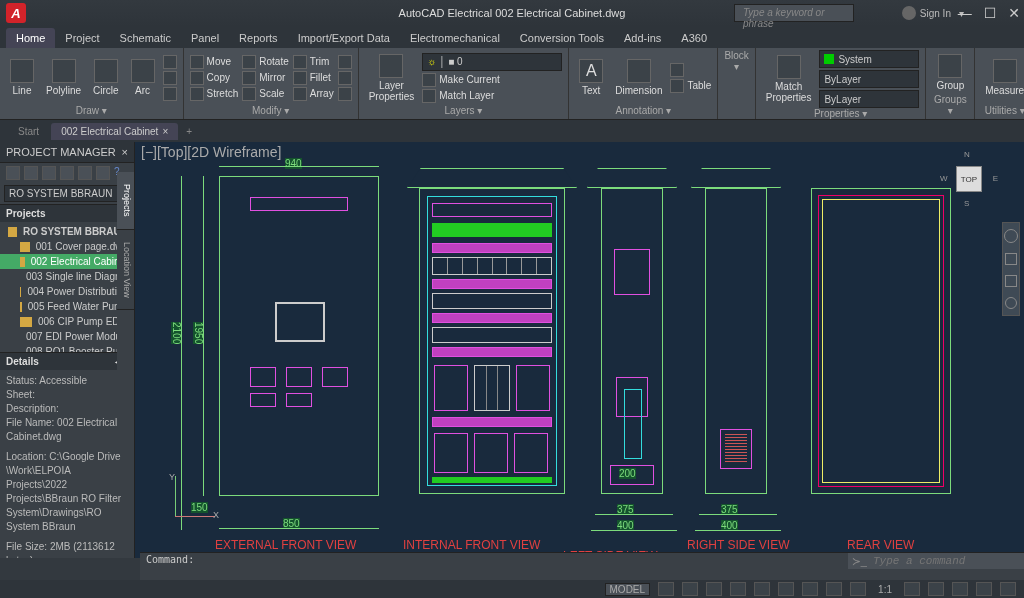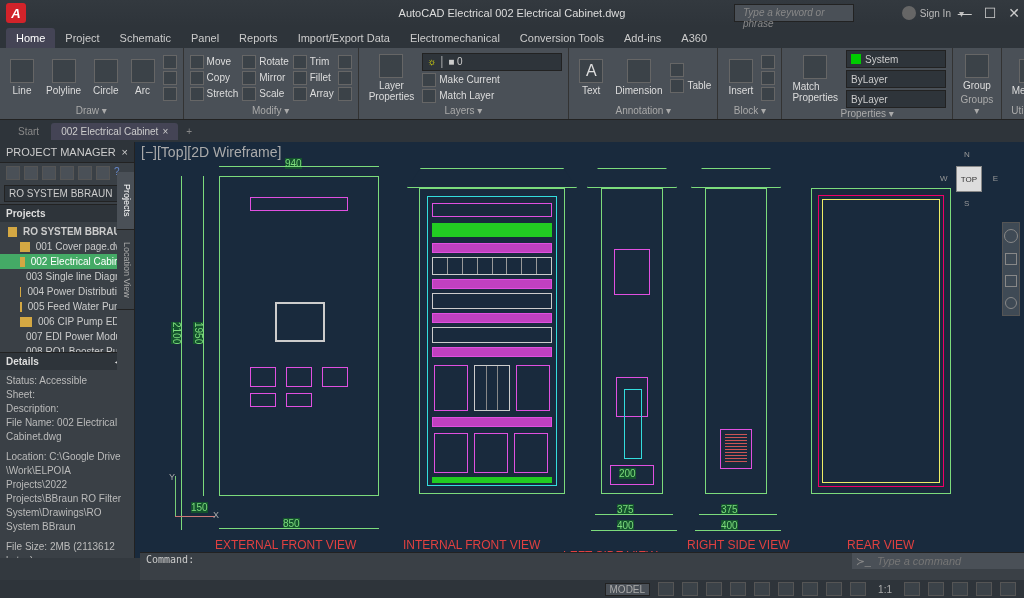--- a/index.html
+++ b/index.html
@@ -64,21 +64,21 @@
 .dim-line{border-top:1.5px solid #7cdb7c}
 .dim-line-v{border-left:1.5px solid #7cdb7c}
 .dim-text{position:absolute;color:#7cdb7c;font-size:10px;background:#14532d}
 .red-text{position:absolute;color:#e04040;font-size:12px;font-family:Arial}
 .magenta{border:1px solid #e050e0}
 .cyan{border:1px solid #3dd}
 .magenta-f{background:#c040c0}
 .cmd-area{position:absolute;bottom:18px;left:140px;right:0;height:28px;background:#3a4046;border-top:1px solid #222;display:flex;}
 .cmd-hist{flex:1;padding:1px 6px;font-size:10px;color:#ccc;font-family:Consolas,monospace}
 .cmd-line{height:16px;background:#4a5057;display:flex;align-items:center;padding:0 4px;gap:6px}
-.cmd-input{flex:1;background:transparent;border:none;color:#888;font-style:italic;font-size:11px;font-family:Liberation Sans, sans-serif;outline:none}
+.cmd-input{flex:1;background:transparent;border:none;color:#888;font-style:italic;font-size:11px;font-family:Liberation Mono, monospace;outline:none}
 .statusbar{position:absolute;bottom:0;left:0;right:0;height:18px;background:#2e343a;display:flex;align-items:center;justify-content:flex-end;padding:0 8px;gap:8px;font-size:10px;color:#aaa}
 .sb-btn{width:16px;height:14px;background:#3b4248;border:1px solid #555;cursor:pointer}
 .sb-text{padding:0 4px}
 .intern-body{position:absolute;border:1px solid #3dd}
 .intern-body .rail{position:absolute;left:4px;right:4px;height:14px;border:1px solid #e050e0}
 </style>
 </head>
 <body>
 
 <div class="titlebar">
@@ -249,44 +249,27 @@
           </div>
         <div>
             <span class="si"></span>
             <span>Table</span>
           </div>
       </div>
     </div>
     <div class="rgroup-label">Annotation ▾</div>
   </div>
   <div class="rgroup">
-    <div class="rgroup-body">
-      <div class="big-btn">
-          <div class="ic"></div>
-          <span>Insert</span>
-        </div>
-      <div class="small-stack">
-          <div>
-            <span class="si"></span>
-          </div>
-          <div>
-            <span class="si"></span>
-          </div>
-          <div>
-            <span class="si"></span>
-          </div>
-        </div>
-    </div>
     <div class="rgroup-label">Block ▾</div>
   </div>
   <div class="rgroup">
     <div class="rgroup-body">
       <div class="big-btn">
           <div class="ic"></div>
-          <span style="white-space:pre-line;text-align:left">Match
+          <span style="white-space:pre-line;text-align:center">Match
 Properties</span>
         </div>
       <div style="display:flex;flex-direction:column;gap:2px">
         <div class="layer-combo" style="width:100px">
             <span class="color-swatch"></span>
             <span>System</span>
           </div>
         <div class="layer-combo" style="width:100px">
             <span>ByLayer</span>
           </div>

